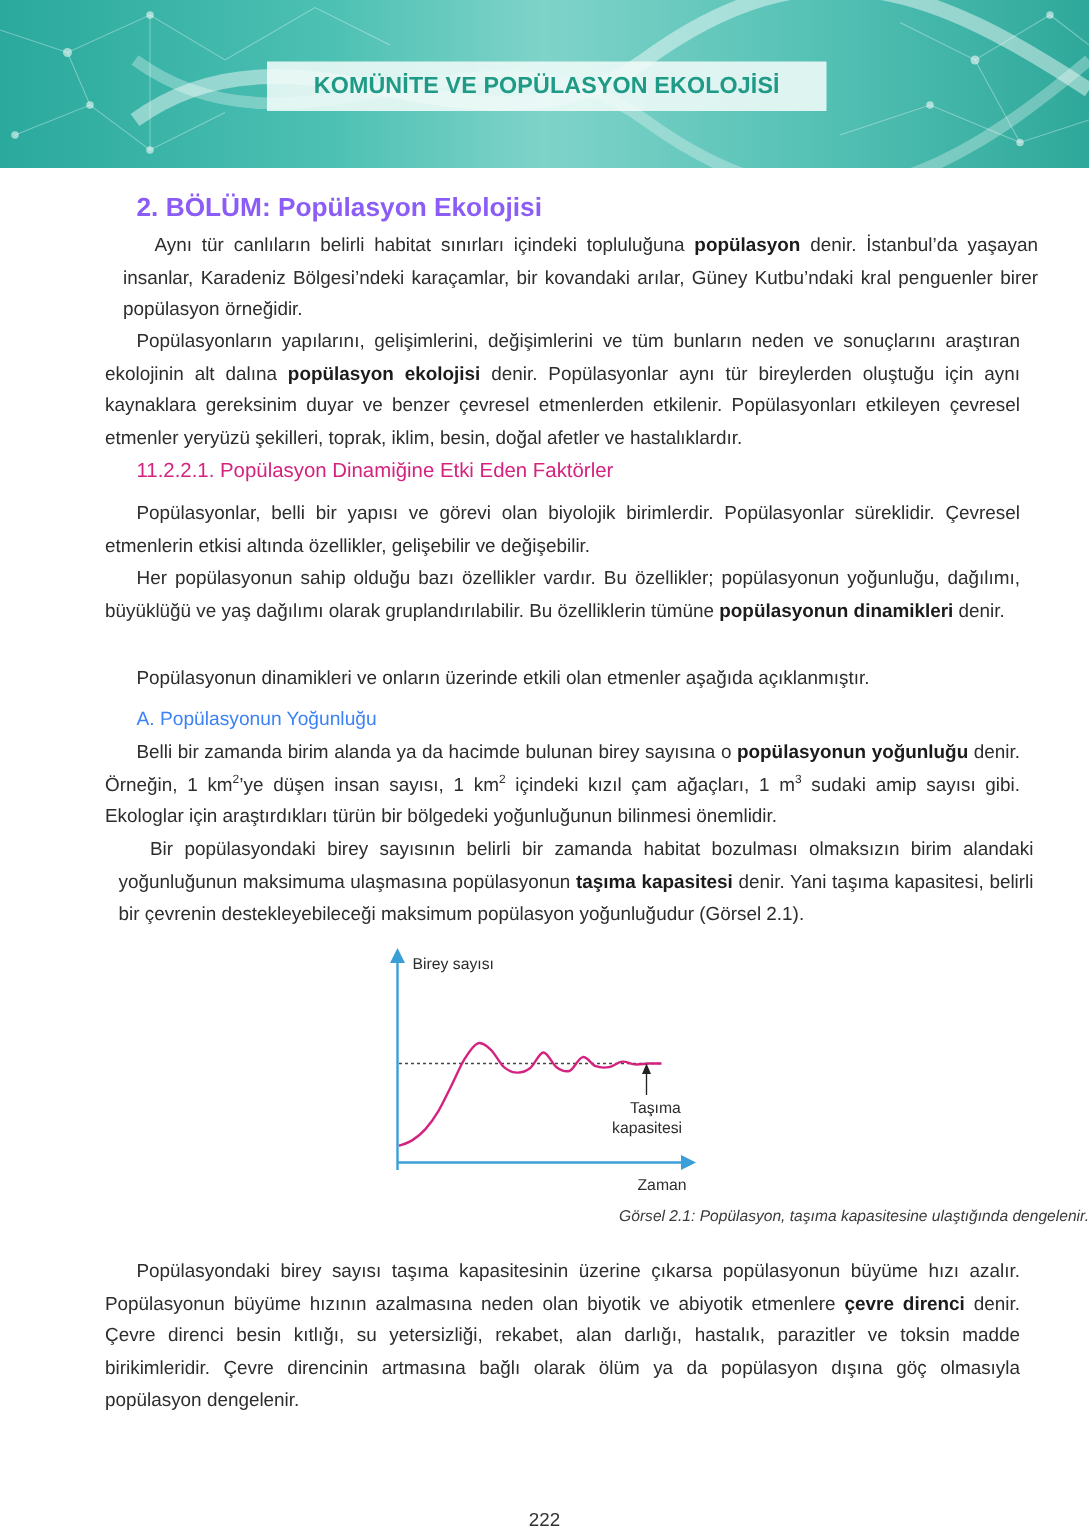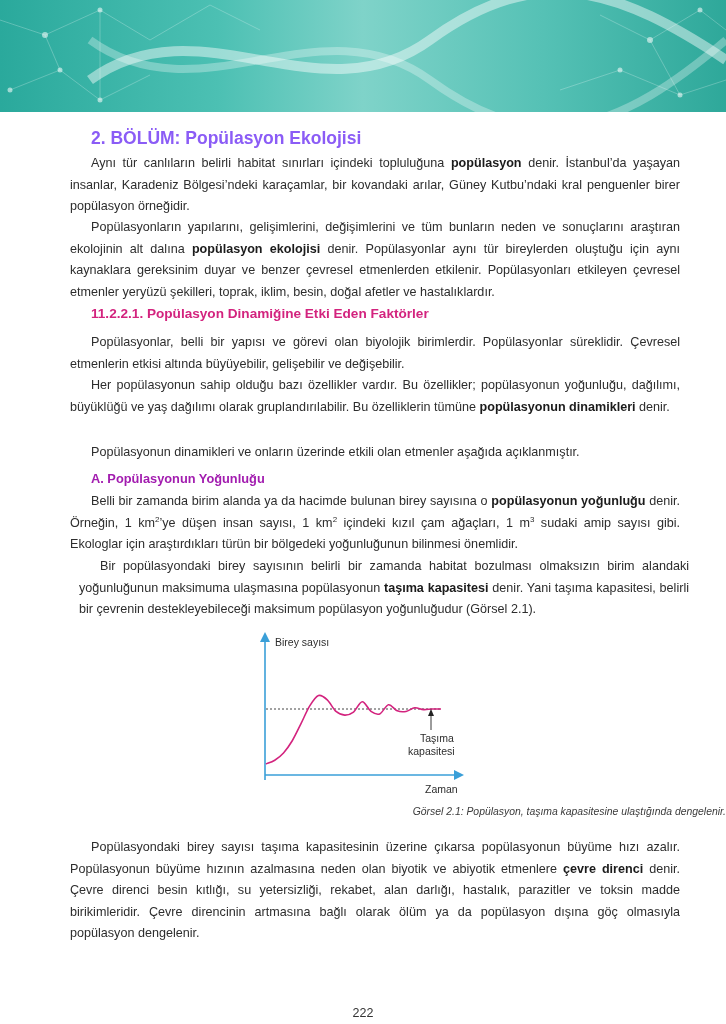--- a/index.html
+++ b/index.html
@@ -25,24 +25,24 @@
       margin: 0; font-size: 17.5px; font-weight: bold; color: #8b5cf6;
       position: absolute; left: 21px; top: 0;
     }
     .p {
       position: absolute; left: 0; width: 610px; font-size: 12.6px; line-height: 21.5px;
       text-align: justify; color: #2d2d2d;
     }
     .p .ind { display: inline-block; width: 21px; }
     .p b { color: #1b1b1b; }
     h2.sub {
-      margin: 0; position: absolute; left: 21px; font-size: 13.6px; font-weight: bold; color: #d3237e;
+      margin: 0; position: absolute; left: 21px; font-size: 13.6px; font-weight: normal; color: #d3237e;
     }
     h3.subsub {
-      margin: 0; position: absolute; left: 21px; font-size: 12.8px; font-weight: bold; color: #a21caf;
+      margin: 0; position: absolute; left: 21px; font-size: 12.8px; font-weight: normal; color: #3b82f6;
     }
     sup { font-size: 8px; line-height: 0; }
     .figure { position: absolute; left: 248px; top: 630px; width: 230px; height: 170px; }
     .caption {
       position: absolute; left: 0; width: 726px; top: 806px; text-align: right;
       font-size: 10.4px; font-style: italic; color: #3a3a3a;
     }
     .page-number {
       position: absolute; left: 0; width: 726px; top: 961px; text-align: center;
       font-size: 12.5px; color: #333; margin-top: 45px;
@@ -67,36 +67,39 @@
         <circle cx="60" cy="70" r="2.5"></circle>
       <circle cx="100" cy="100" r="2.5"></circle>
         <circle cx="650" cy="40" r="3"></circle>
       <circle cx="700" cy="10" r="2.5"></circle>
         <circle cx="680" cy="95" r="2.5"></circle>
       <circle cx="620" cy="70" r="2.5"></circle>
     </g>
     <path d="M90 80 C 200 0, 320 120, 430 40 S 620 -10, 726 60" stroke="rgba(255,255,255,0.45)" stroke-width="10" fill="none"></path>
     <path d="M90 40 C 200 120, 320 0, 430 80 S 620 130, 726 40" stroke="rgba(255,255,255,0.3)" stroke-width="8" fill="none"></path>
   </svg>
+  <div class="banner-title-box">
+    <span class="banner-title">KOMÜNİTE VE POPÜLASYON EKOLOJİSİ</span>
+  </div>
 </div>
 
 <h1 class="section" style="position:absolute;left:91px;top:128px;">2. BÖLÜM: Popülasyon Ekolojisi</h1>
 
-<div class="p" style="left:70px;top:153px;">
+<div class="p" style="left:82px;top:153px;">
   <span class="ind"></span><span>Aynı tür canlıların belirli habitat sınırları içindeki topluluğuna </span><b>popülasyon</b><span> denir. İstanbul’da yaşayan insanlar, Karadeniz Bölgesi’ndeki karaçamlar, bir kovandaki arılar, Güney Kutbu’ndaki kral penguenler birer popülasyon örneğidir.</span>
 </div>
 
 <div class="p" style="left:70px;top:217px;">
   <span class="ind"></span><span>Popülasyonların yapılarını, gelişimlerini, değişimlerini ve tüm bunların neden ve sonuçlarını araştıran ekolojinin alt dalına </span><b>popülasyon ekolojisi</b><span> denir. Popülasyonlar aynı tür bireylerden oluştuğu için aynı kaynaklara gereksinim duyar ve benzer çevresel etmenlerden etkilenir. Popülasyonları etkileyen çevresel etmenler yeryüzü şekilleri, toprak, iklim, besin, doğal afetler ve hastalıklardır.</span>
 </div>
 
 <h2 class="sub" style="left:91px;top:306px;">11.2.2.1. Popülasyon Dinamiğine Etki Eden Faktörler</h2>
 
 <div class="p" style="left:70px;top:332px;">
-  <span class="ind"></span><span>Popülasyonlar, belli bir yapısı ve görevi olan biyolojik birimlerdir. Popülasyonlar süreklidir. Çevresel etmenlerin etkisi altında büyüyebilir, gelişebilir ve değişebilir.</span>
+  <span class="ind"></span><span>Popülasyonlar, belli bir yapısı ve görevi olan biyolojik birimlerdir. Popülasyonlar süreklidir. Çevresel etmenlerin etkisi altında özellikler, gelişebilir ve değişebilir.</span>
 </div>
 
 <div class="p" style="left:70px;top:375px;">
   <span class="ind"></span><span>Her popülasyonun sahip olduğu bazı özellikler vardır. Bu özellikler; popülasyonun yoğunluğu, dağılımı, büyüklüğü ve yaş dağılımı olarak gruplandırılabilir. Bu özelliklerin tümüne </span><b>popülasyonun dinamikleri</b><span> denir.</span>
 </div>
 
 <div class="p" style="left:70px;top:442px;">
   <span class="ind"></span><span>Popülasyonun dinamikleri ve onların  üzerinde etkili olan etmenler aşağıda açıklanmıştır.</span>
 </div>
 

